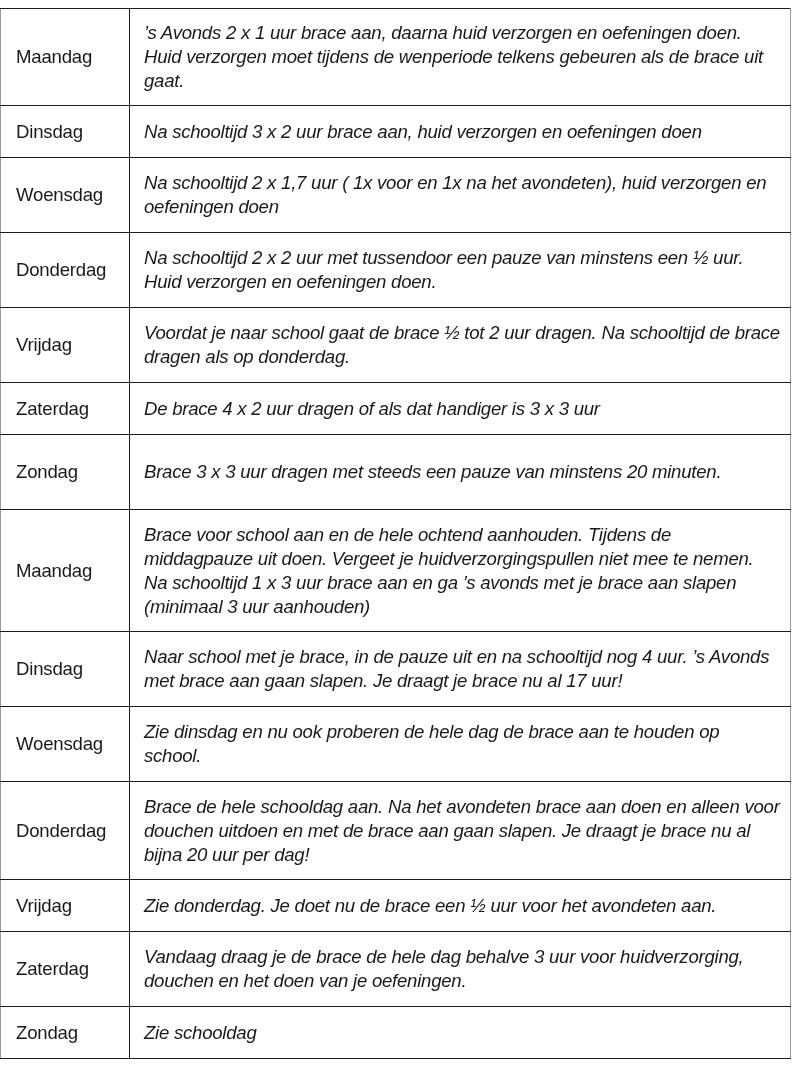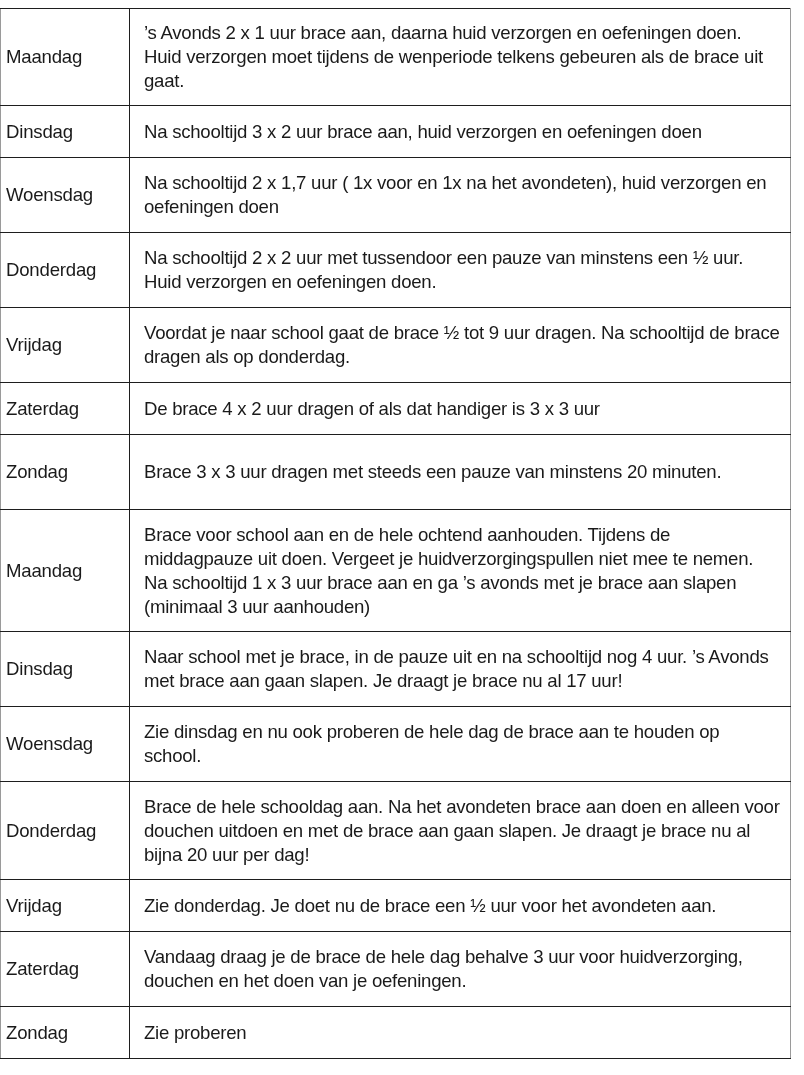--- a/index.html
+++ b/index.html
@@ -27,29 +27,30 @@
     .schedule td {
       border-top: 1.5px solid #1e1e1e;
       border-bottom: 1.5px solid #1e1e1e;
       vertical-align: middle;
       padding: 0;
     }
     .schedule td.day {
       width: 129px;
       border-left: 1px solid #9a9a9a;
       border-right: 1.5px solid #1e1e1e;
-      padding-left: 5px;
+      padding-left: 15px;
       box-sizing: border-box;
       letter-spacing: -0.2px;
     }
     .schedule td.desc {
       border-right: 1.5px solid #9a9a9a;
       padding-left: 14px;
       padding-right: 10px;
       letter-spacing: -0.25px;
+      font-style: italic;
     }
     .schedule tr.h1 td { height: 96px; }
     .schedule tr.h2 td { height: 51px; }
     .schedule tr.h3 td { height: 74px; }
     .schedule tr.h4 td { height: 121px; }
     .schedule tr.h5 td { height: 97px; }
   </style>
 </head>
 <body>
 
@@ -66,21 +67,21 @@
     <tr class="h3">
       <td class="day">Woensdag</td>
       <td class="desc">Na schooltijd 2 x 1,7 uur ( 1x voor en 1x na het avondeten), huid verzorgen en oefeningen doen</td>
     </tr>
     <tr class="h3">
       <td class="day">Donderdag</td>
       <td class="desc">Na schooltijd 2 x 2 uur met tussendoor een pauze van minstens een ½ uur. Huid verzorgen en oefeningen doen.</td>
     </tr>
     <tr class="h3">
       <td class="day">Vrijdag</td>
-      <td class="desc">Voordat je naar school gaat de brace ½ tot 9 uur dragen. Na schooltijd de brace dragen als op donderdag.</td>
+      <td class="desc">Voordat je naar school gaat de brace ½ tot 2 uur dragen. Na schooltijd de brace dragen als op donderdag.</td>
     </tr>
     <tr class="h2">
       <td class="day">Zaterdag</td>
       <td class="desc">De brace 4 x 2 uur dragen of als dat handiger is 3 x 3 uur</td>
     </tr>
     <tr class="h3">
       <td class="day">Zondag</td>
       <td class="desc">Brace 3 x 3 uur dragen met steeds een pauze van minstens 20 minuten.</td>
     </tr>
     <tr class="h4">
@@ -102,16 +103,16 @@
     <tr class="h2">
       <td class="day">Vrijdag</td>
       <td class="desc">Zie donderdag. Je doet nu de brace een ½ uur voor het avondeten aan.</td>
     </tr>
     <tr class="h3">
       <td class="day">Zaterdag</td>
       <td class="desc">Vandaag draag je de brace de hele dag behalve 3 uur voor huidverzorging, douchen en het doen van je oefeningen.</td>
     </tr>
     <tr class="h2">
       <td class="day">Zondag</td>
-      <td class="desc">Zie proberen</td>
+      <td class="desc">Zie schooldag</td>
     </tr>
   </tbody>
 </table>
 
 </body></html>

